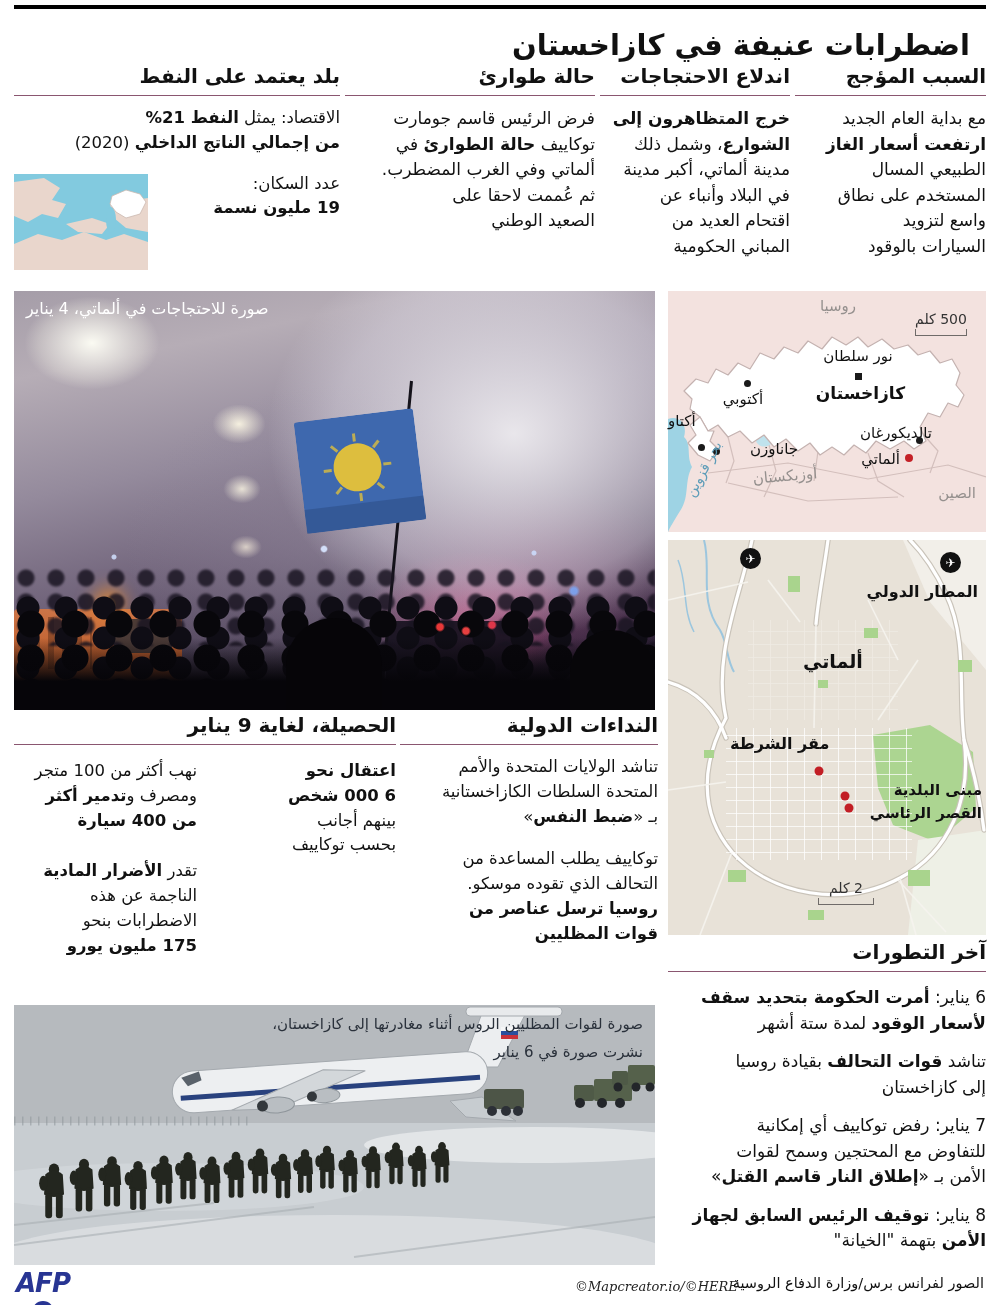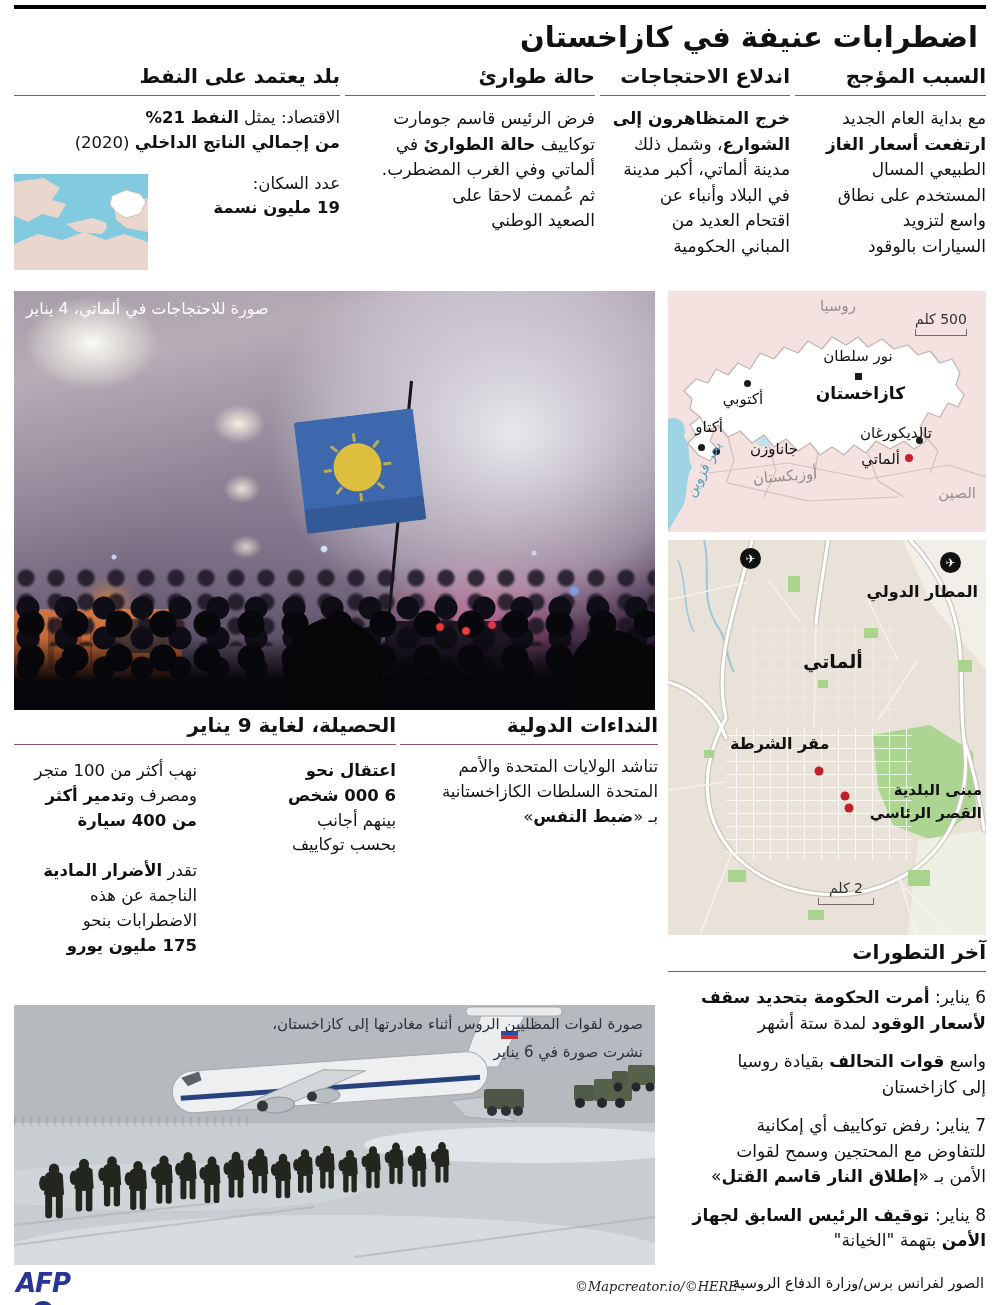--- a/index.html
+++ b/index.html
@@ -1,20 +1,20 @@
 <!DOCTYPE html>
 <html lang="ar"><head>
 <meta charset="utf-8">
 <style>
   html,body{margin:0;padding:0;background:#fff;}
   .page{position:relative;width:1000px;height:1305px;background:#fff;overflow:hidden;
         font-family:"DejaVu Sans",sans-serif;color:#111;}
   .rtl{direction:rtl;text-align:right;}
   .topbar{position:absolute;left:14px;right:14px;top:5px;height:4px;background:#000;}
-  .title{position:absolute;right:14px;top:12px;margin:8px;font-size:29px;font-weight:bold;}
+  .title{position:absolute;right:14px;top:12px;margin:16px;font-size:29px;font-weight:bold;}
   
   .col{position:absolute;top:64px;}
   .h2{margin:0;font-size:20px;font-weight:bold;padding-bottom:7px;border-bottom:1.5px solid #8a5670;}
   .body{font-size:17px;line-height:1.5;margin:10px 0 0;white-space:pre-wrap;}
   .bb{font-weight:bold;}
   .locator{position:absolute;left:0;top:110px;width:134px;height:96px;}
   
   .photo1{position:absolute;left:14px;top:291px;width:641px;height:419px;overflow:hidden;margin:0;
     background:
       radial-gradient(90px 62px at 78px 52px, rgba(255,255,246,.95), rgba(255,255,240,.25) 58%, transparent 75%),
@@ -194,21 +194,21 @@
     <div class="m-label gray" style="left:120px;top:6px;width:100px;text-align:center">روسيا</div>
     <div class="scale" style="left:247px;top:20px;width:52px">
       <span>500 كلم</span>
       <div class="bracket"></div>
     </div>
     <div class="m-label" style="left:130px;top:56px;width:120px;text-align:center">نور سلطان</div>
     <div class="sq" style="left:187px;top:82px"></div>
     <div class="m-label bold" style="left:125px;top:92px;width:135px;text-align:center;font-size:17px">كازاخستان</div>
     <div class="dot" style="left:76px;top:89px"></div>
     <div class="m-label" style="left:40px;top:99px;width:70px;text-align:center">أكتوبي</div>
-    <div class="m-label" style="left:0px;top:127px;width:55px;text-align:right">أكتاو</div>
+    <div class="m-label" style="left:0px;top:121px;width:55px;text-align:left">أكتاو</div>
     <div class="dot" style="left:30px;top:153px"></div>
     <div class="dot" style="left:45px;top:157px"></div>
     <div class="m-label" style="left:52px;top:149px;width:78px">جاناوزن</div>
     <div class="m-label" style="left:178px;top:133px;width:86px">تالديكورغان</div>
     <div class="dot" style="left:248px;top:146px"></div>
     <div class="m-label" style="left:170px;top:159px;width:62px">ألماتي</div>
     <div class="dot red" style="left:237px;top:163px"></div>
     <div class="m-label gray" style="left:62px;top:176px;width:110px;text-align:center;transform:rotate(-5deg)">أوزبكستان</div>
     <div class="m-label gray" style="left:248px;top:193px;width:60px">الصين</div>
     <div class="m-label blue" style="left:-12px;top:180px;width:84px;font-size:14px;transform:rotate(-62deg)">بحر قزوين</div>
@@ -279,20 +279,24 @@
       <span>2 كلم</span>
       <div class="bracket"></div>
     </div>
   </div>
 
   <section class="intl">
     <h2 class="h2 rtl">النداءات الدولية</h2>
     <p class="body rtl" style="font-size:16.5px"><span>تناشد الولايات المتحدة والأمم
 المتحدة السلطات الكازاخستانية
 بـ «</span><span class="bb">ضبط النفس</span><span>»</span></p>
+    <p class="body rtl" style="font-size:16.5px;margin-top:18px"><span>توكاييف يطلب المساعدة من
+التحالف الذي تقوده موسكو.
+</span><span class="bb">روسيا ترسل عناصر من
+قوات المظليين</span></p>
   </section>
 
   <section class="toll">
     <h2 class="h2 rtl">الحصيلة، لغاية 9 يناير</h2>
     <div class="tcols">
       <div class="tcol">
         <p class="body rtl" style="font-size:16.5px"><span class="bb">اعتقال نحو
 6 000 شخص</span><span>
 بينهم أجانب
 بحسب توكاييف</span></p>
@@ -306,21 +310,21 @@
 الاضطرابات بنحو
 </span><span class="bb">175 مليون يورو</span></p>
       </div>
     </div>
   </section>
 
   <section class="latest">
     <h2 class="h2 rtl">آخر التطورات</h2>
     <p class="body rtl"><span>6 يناير: </span><span class="bb">أمرت الحكومة بتحديد سقف
 لأسعار الوقود</span><span> لمدة ستة أشهر</span></p>
-    <p class="body rtl"><span>واسع </span><span class="bb">قوات التحالف</span><span> بقيادة روسيا
+    <p class="body rtl"><span>تناشد </span><span class="bb">قوات التحالف</span><span> بقيادة روسيا
 إلى كازاخستان</span></p>
     <p class="body rtl"><span>7 يناير: رفض توكاييف أي إمكانية
 للتفاوض مع المحتجين وسمح لقوات
 الأمن بـ «</span><span class="bb">إطلاق النار قاسم القتل</span><span>»</span></p>
     <p class="body rtl"><span>8 يناير: </span><span class="bb">توقيف الرئيس السابق لجهاز
 الأمن</span><span> بتهمة "الخيانة"</span></p>
   </section>
 
   <figure class="photo2">
     <svg viewBox="0 0 641 260">

